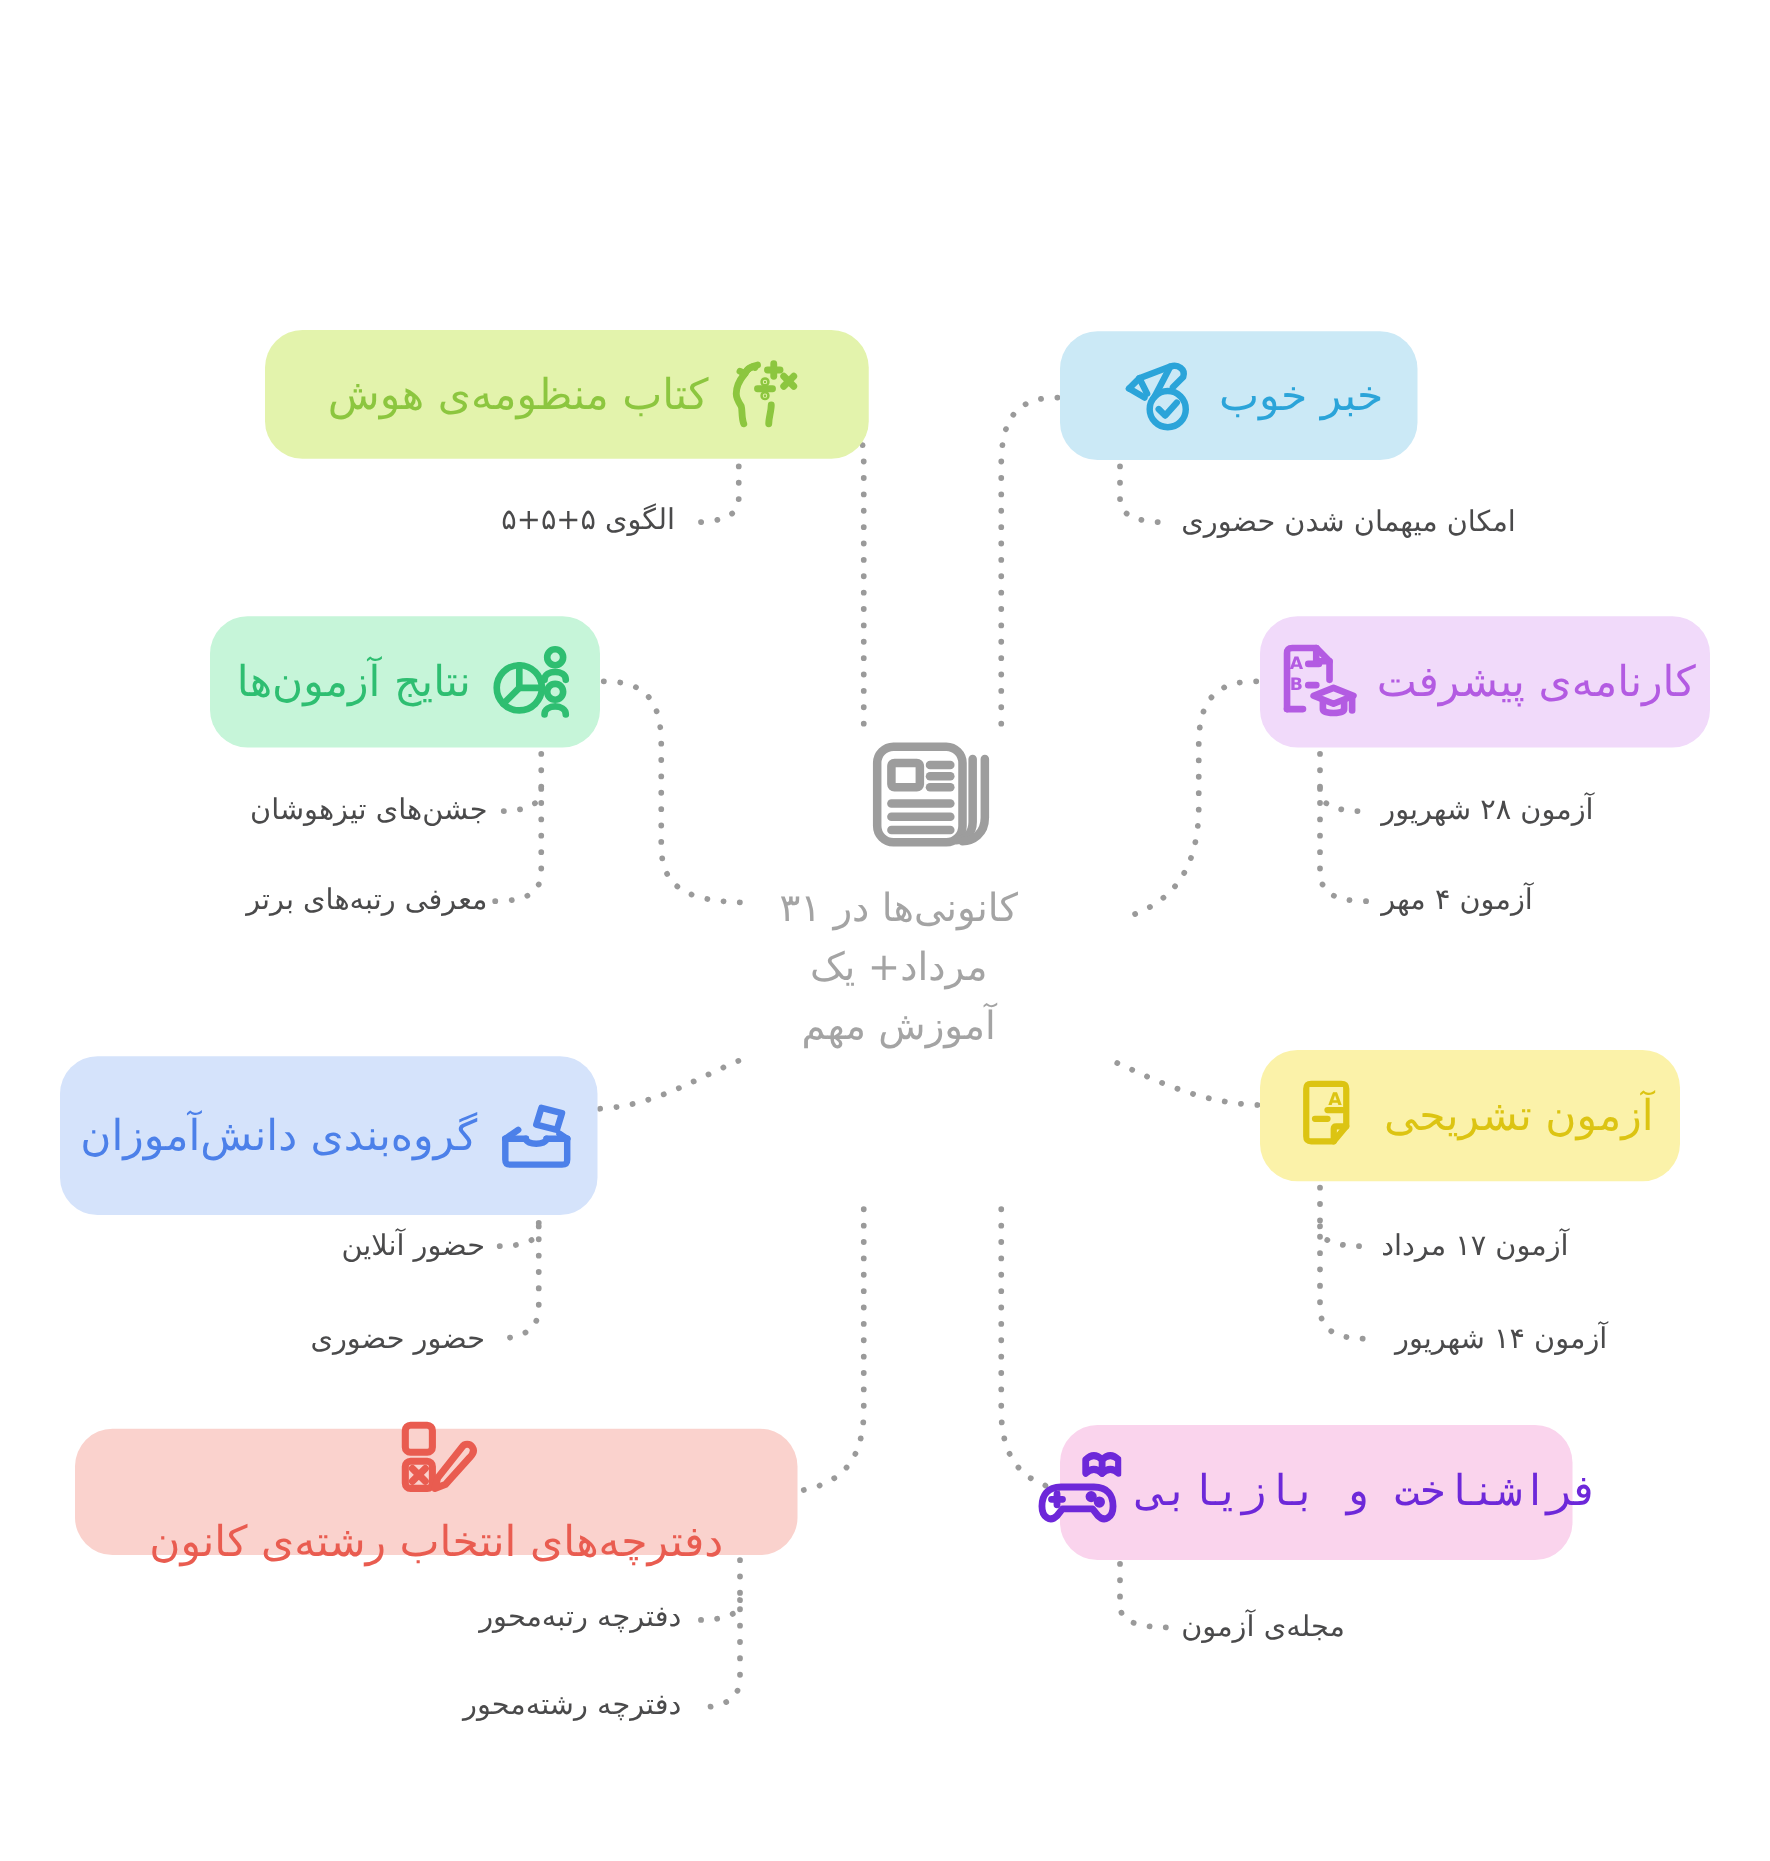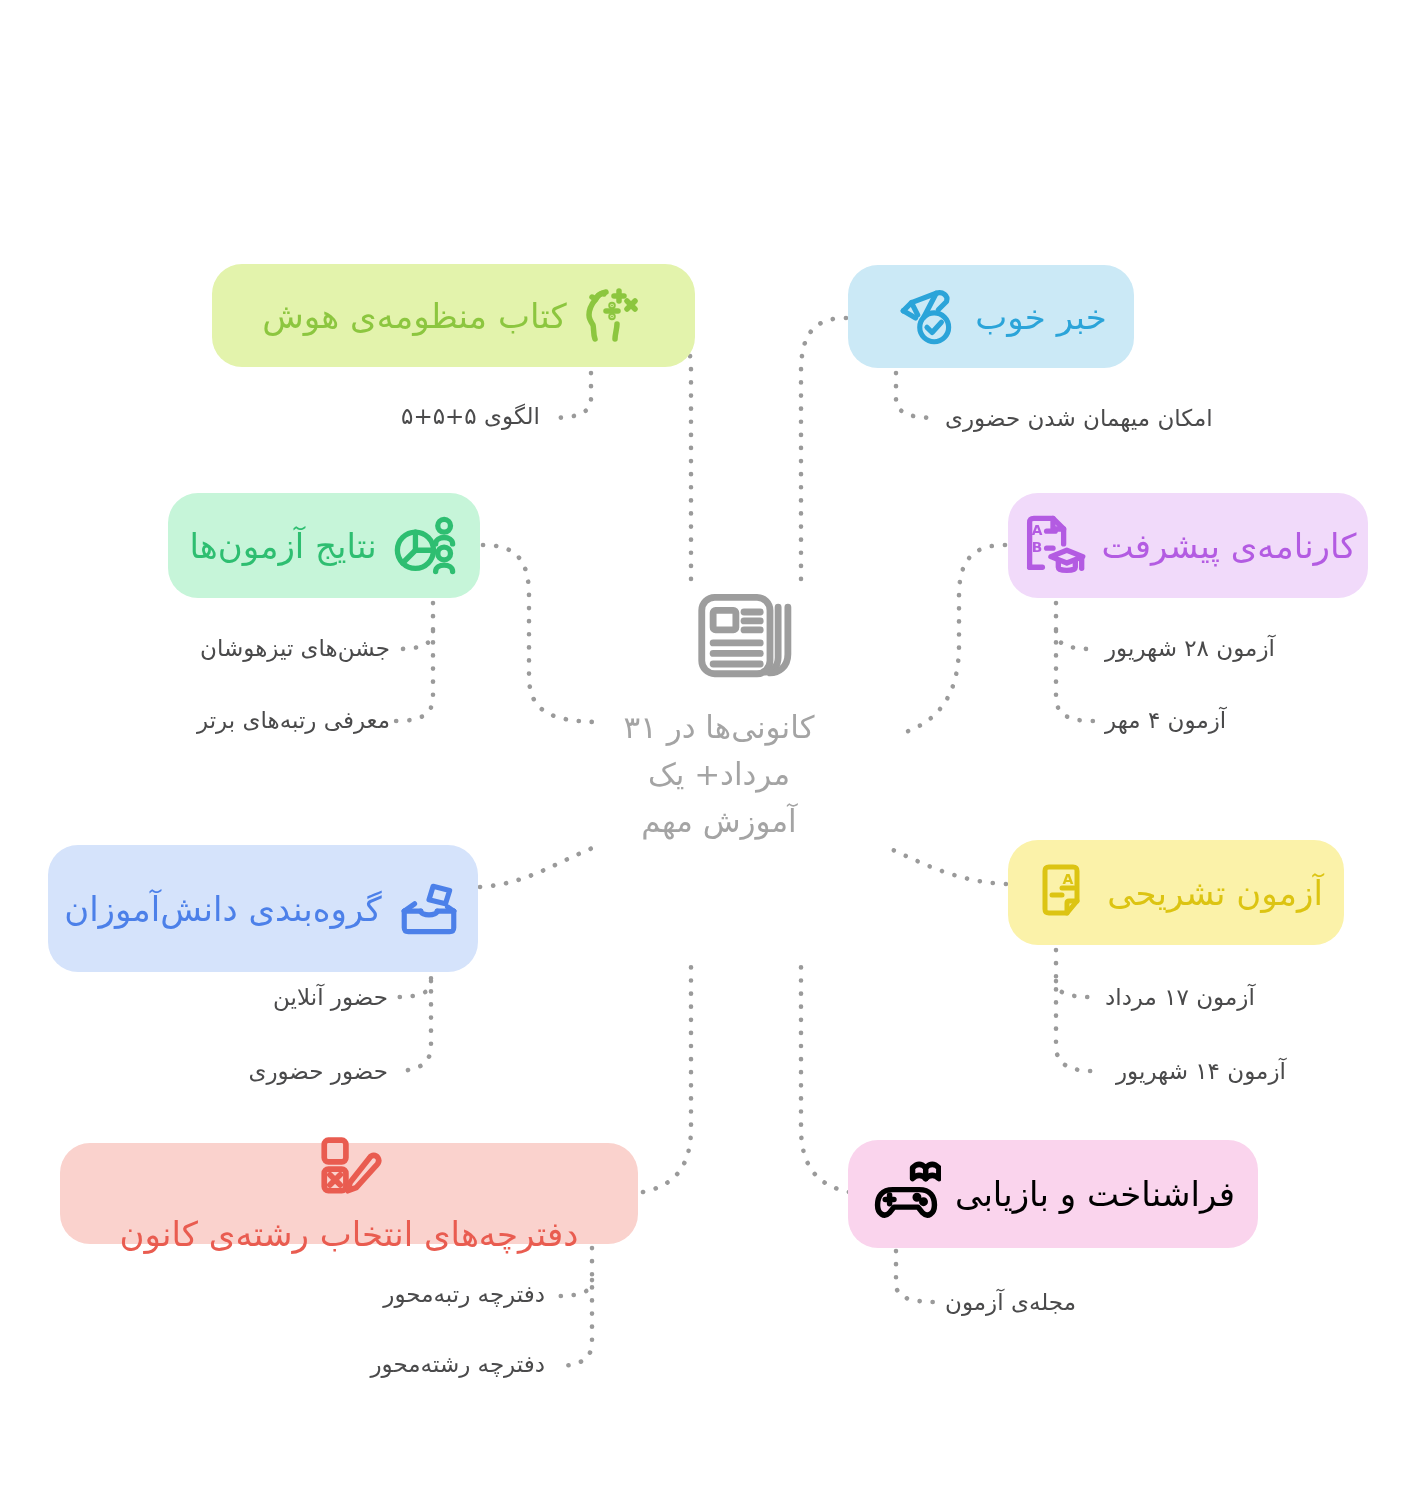--- a/index.html
+++ b/index.html
@@ -188,21 +188,21 @@
         <rect x="8" y="34" width="21" height="21" rx="4"></rect>
         <path d="M13.5,39.5 L23.5,49.5 M23.5,39.5 L13.5,49.5"></path>
         <path d="M33,47 L52,23 C54,20 58,20 60,23 C62,26 60,29 58,31 L39,52 L31,55 Z"></path>
       </svg>
     </span>
     <span class="label">دفترچه‌های انتخاب رشته‌ی کانون</span>
   </div>
   <div class="child" style="right:871px;top:1281px;text-align:center;">دفترچه رتبه‌محور</div>
   <div class="child" style="right:871px;top:1351px;">دفترچه رشته‌محور</div>
 
-  <div class="node" id="n7" style="background: rgb(250, 212, 237); color: #000000;">
+  <div class="node" id="n7" style="background: rgb(250, 212, 237); color: #6d28d9; font-family: Liberation Mono, monospace;">
     <span class="label">فراشناخت و بازیابی</span>
     <span class="icon">
       <svg width="70" height="70" viewBox="0 0 64 64" fill="none" stroke="currentColor" stroke-width="5" stroke-linecap="round" stroke-linejoin="round">
         <path d="M38,8 C42,4 46,4 50,8 C54,4 58,4 62,8 V18 C58,14 54,14 50,18 C46,14 42,14 38,18 Z"></path>
         <path d="M50,8 V18"></path>
         <path d="M20,28 H44 C54,28 58,34 58,42 C58,50 52,54 47,49 L43,44 H21 L17,49 C12,54 6,50 6,42 C6,34 10,28 20,28 Z"></path>
         <path d="M17,33 V41 M13,37 H21"></path>
         <circle cx="42" cy="35" r="1.6" fill="currentColor"></circle>
         <circle cx="48" cy="39" r="1.6" fill="currentColor"></circle>
       </svg>

